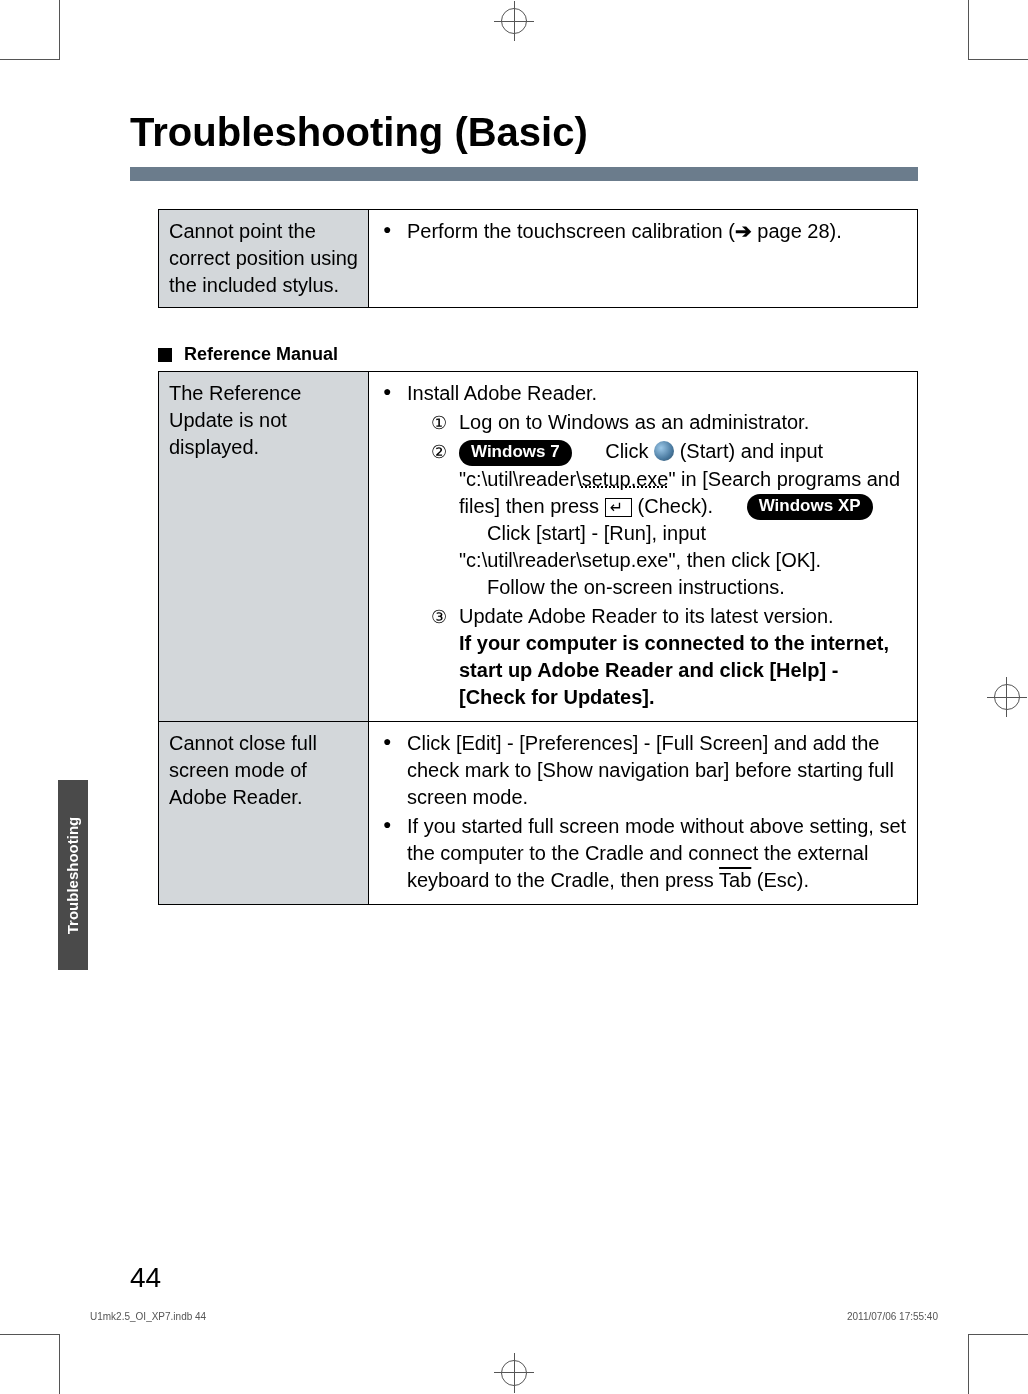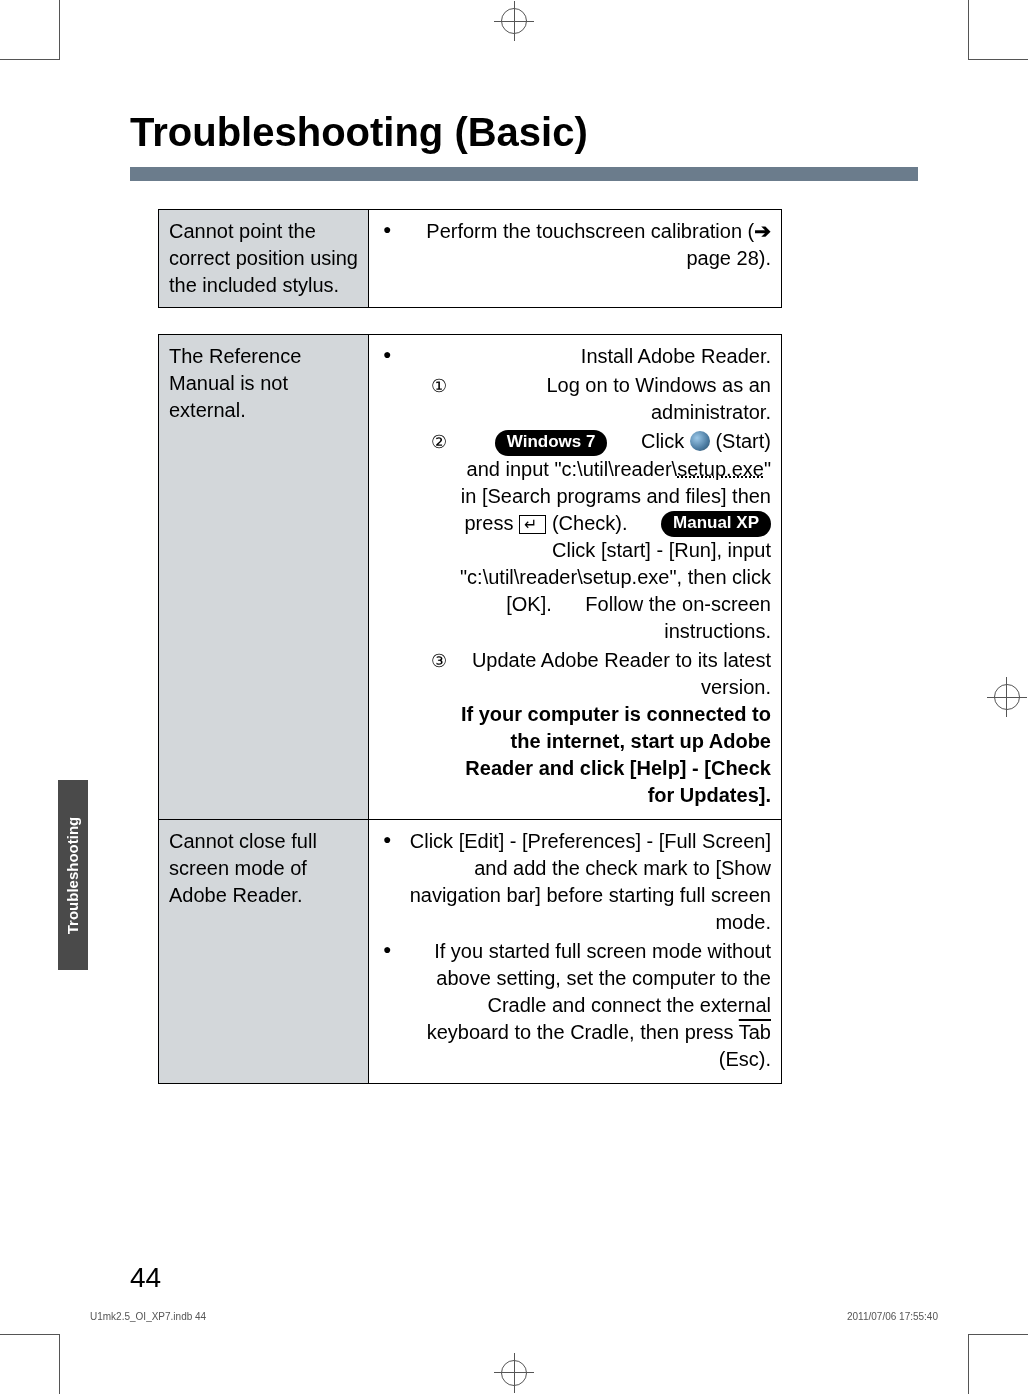--- a/index.html
+++ b/index.html
@@ -50,39 +50,39 @@
     font-size: 18px;
     font-weight: bold;
   }
   .sq {
     width: 14px; height: 14px;
     background: #000;
     flex: 0 0 14px;
   }
 
   table.tbl {
-    width: 624px;
+    width: 760px;
     margin-left: 28px;
     border-collapse: collapse;
     border: 1.5px solid #000;
   }
   table.tbl td {
     border: 1.5px solid #000;
     padding: 8px 10px;
     vertical-align: top;
     font-size: 20px;
     line-height: 1.35;
   }
   td.label {
     width: 210px;
     background: #d3d7da;
   }
 
   ul.bullets { list-style: none; padding-left: 4px; }
-  ul.bullets > li { position: relative; padding-left: 24px; margin-bottom: 2px; text-align: right; }
+  ul.bullets > li { position: relative; padding-left: 24px; margin-bottom: 2px; }
   ul.bullets > li::before {
     content: "●"; position: absolute; left: 0; top: 2px; font-size: 14px;
   }
 
   ol.circled { list-style: none; padding-left: 24px; }
   ol.circled > li { position: relative; padding-left: 28px; margin: 2px 0; }
   ol.circled > li .num {
     position: absolute; left: 0; top: 2px;
     font-size: 18px;
   }
@@ -202,37 +202,41 @@
             <span>Perform the touchscreen calibration (</span><span class="arrow">➔</span><span> page 28).</span>
           </li>
         </ul>
       </td>
     </tr>
   </tbody>
     </table>
 
   <div style="height:26px;"></div>
 
+  <div class="section-head">
+    <span class="sq"></span>
+    <span>Reference Manual</span>
+  </div>
   <table class="tbl">
     <tbody>
         <tr>
-      <td class="label">The Reference Manual is not external.</td>
+      <td class="label">The Reference Update is not displayed.</td>
       <td>
         <ul class="bullets">
           <li>
             <span>Install Adobe Reader.</span>
             <ol class="circled">
               <li><span class="num">①</span><span>Log on to Windows as an administrator.</span></li>
               <li><span class="num">②</span>
                 <span class="pill">Windows 7</span>
                 <span class="sub-block">
                   <span>Click </span><span class="start-orb"></span><span> (Start) and input "c:\util\reader\</span><span class="dotted">setup.exe</span><span>" in [Search programs and files] then press </span><span class="enter-key">↵</span><span> (Check).</span>
                 </span>
                 <span class="sub-block">
-                  <span class="pill">Manual XP</span>
+                  <span class="pill">Windows XP</span>
                 </span>
                 <span class="sub-block">Click [start] - [Run], input "c:\util\reader\setup.exe", then click [OK].</span>
                 <span class="sub-block">Follow the on-screen instructions.</span>
               </li>
               <li><span class="num">③</span>
                 <span>Update Adobe Reader to its latest version.</span>
                 <span class="sub-indent" style="padding-left:0;font-weight:bold;">If your computer is connected to the internet, start up Adobe Reader and click [Help] - [Check for Updates].</span>
               </li>
             </ol>
           </li>

